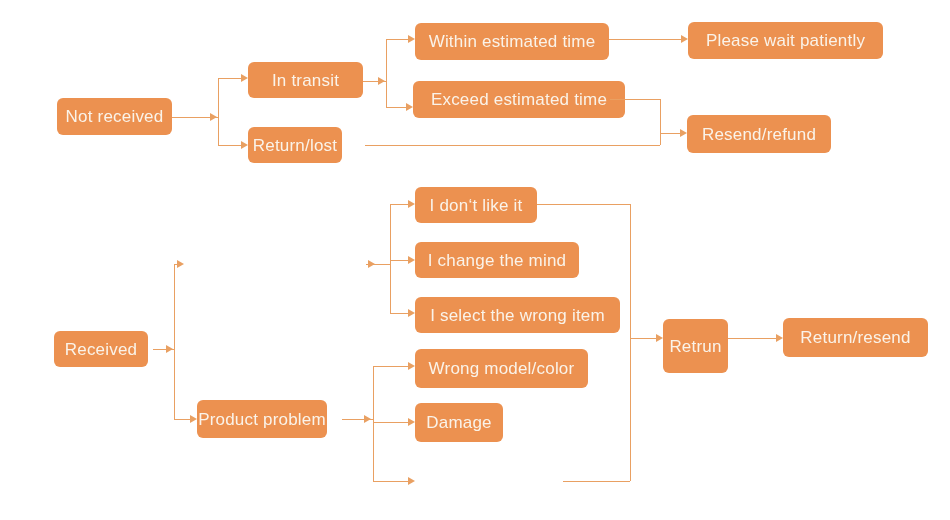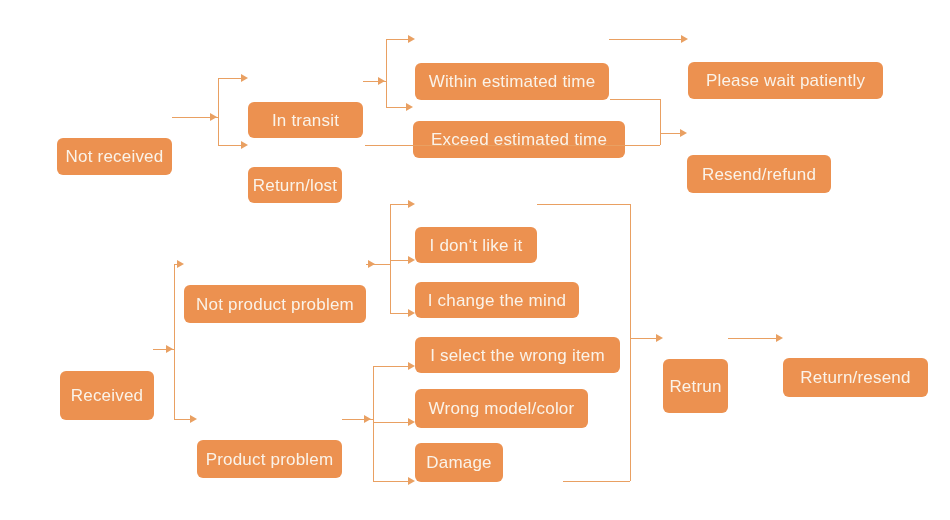--- a/index.html
+++ b/index.html
@@ -16,21 +16,20 @@
     background: var(--node-fill, #EC9150);
     color: var(--node-text, #FAF3E9);
     border-radius: 6px;
     display: flex;
     align-items: center;
     justify-content: center;
     font-size: 17px;
     line-height: 1;
     white-space: nowrap;
     letter-spacing: 0.2px;
-    margin-top: 40px;
   }
   .hline {
     position: absolute;
     height: 1px;
     background: var(--line, #E9A062);
   }
   .vline {
     position: absolute;
     width: 1px;
     background: var(--line, #E9A062);
@@ -55,25 +54,24 @@
   <div class="node" style="left:248px;top:127px;width:94px;height:36px">Return/lost</div>
 
   <div class="node" style="left:415px;top:23px;width:194px;height:37px">Within estimated time</div>
 
   <div class="node" style="left:413px;top:81px;width:212px;height:37px">Exceed estimated time</div>
 
   <div class="node" style="left:687px;top:115px;width:144px;height:38px">Resend/refund</div>
 
   <div class="node" style="left:688px;top:22px;width:195px;height:37px">Please wait patiently</div>
 
-  <div class="node" style="left:60px;top:331px;width:94px;height:49px">Received</div>
+  <div class="node" style="left:54px;top:331px;width:94px;height:36px">Received</div>
 
-  <div class="node" style="left:184px;top:245px;width:182px;height:38px">Not product problem</div>
 
-  <div class="node" style="left:197px;top:400px;width:145px;height:38px">Product problem</div>
+  <div class="node" style="left:197px;top:400px;width:130px;height:38px">Product problem</div>
 
   <div class="node" style="left:415px;top:187px;width:122px;height:36px">I don‘t like it</div>
 
   <div class="node" style="left:415px;top:242px;width:164px;height:36px">I change the mind</div>
 
   <div class="node" style="left:415px;top:297px;width:205px;height:36px">I select the wrong item</div>
 
   <div class="node" style="left:415px;top:349px;width:173px;height:39px">Wrong model/color</div>
 
   <div class="node" style="left:415px;top:403px;width:88px;height:39px">Damage</div>

